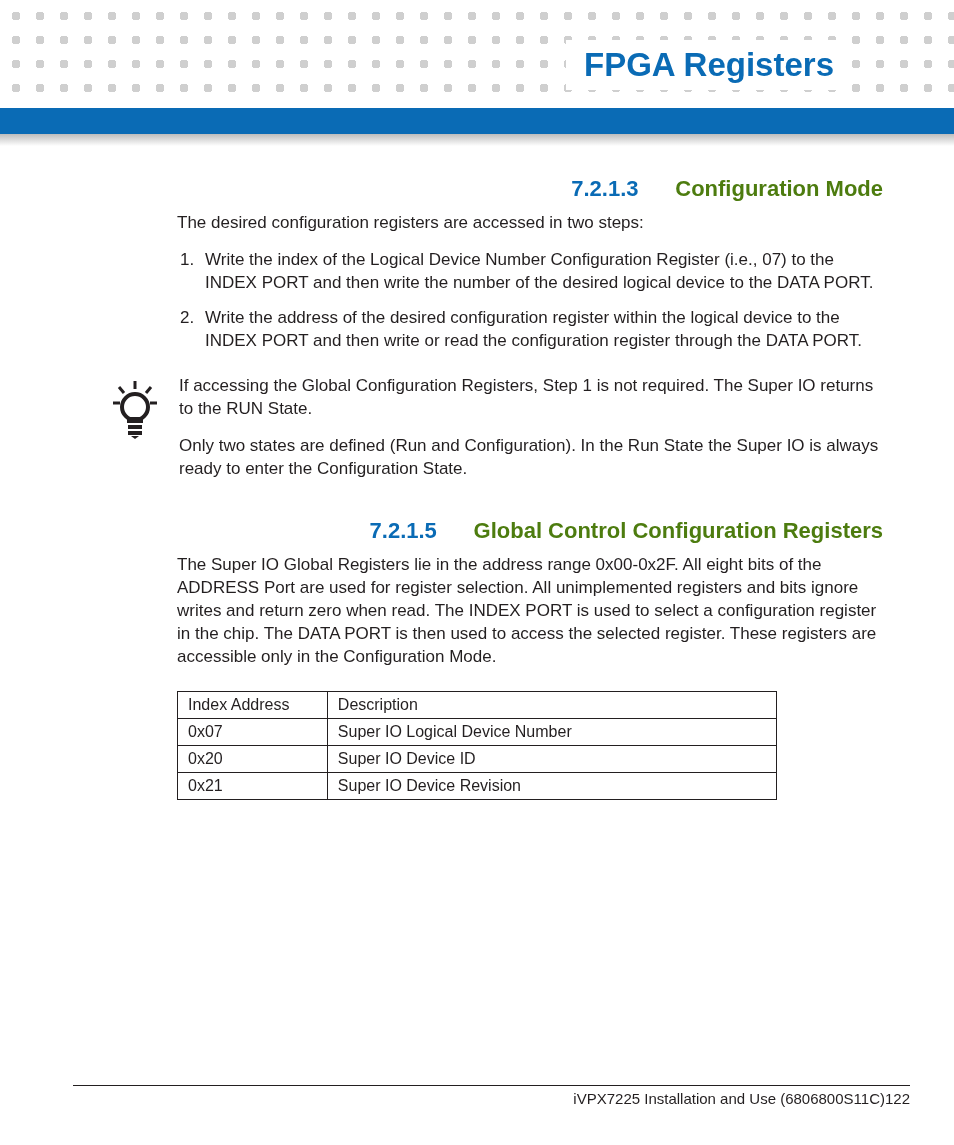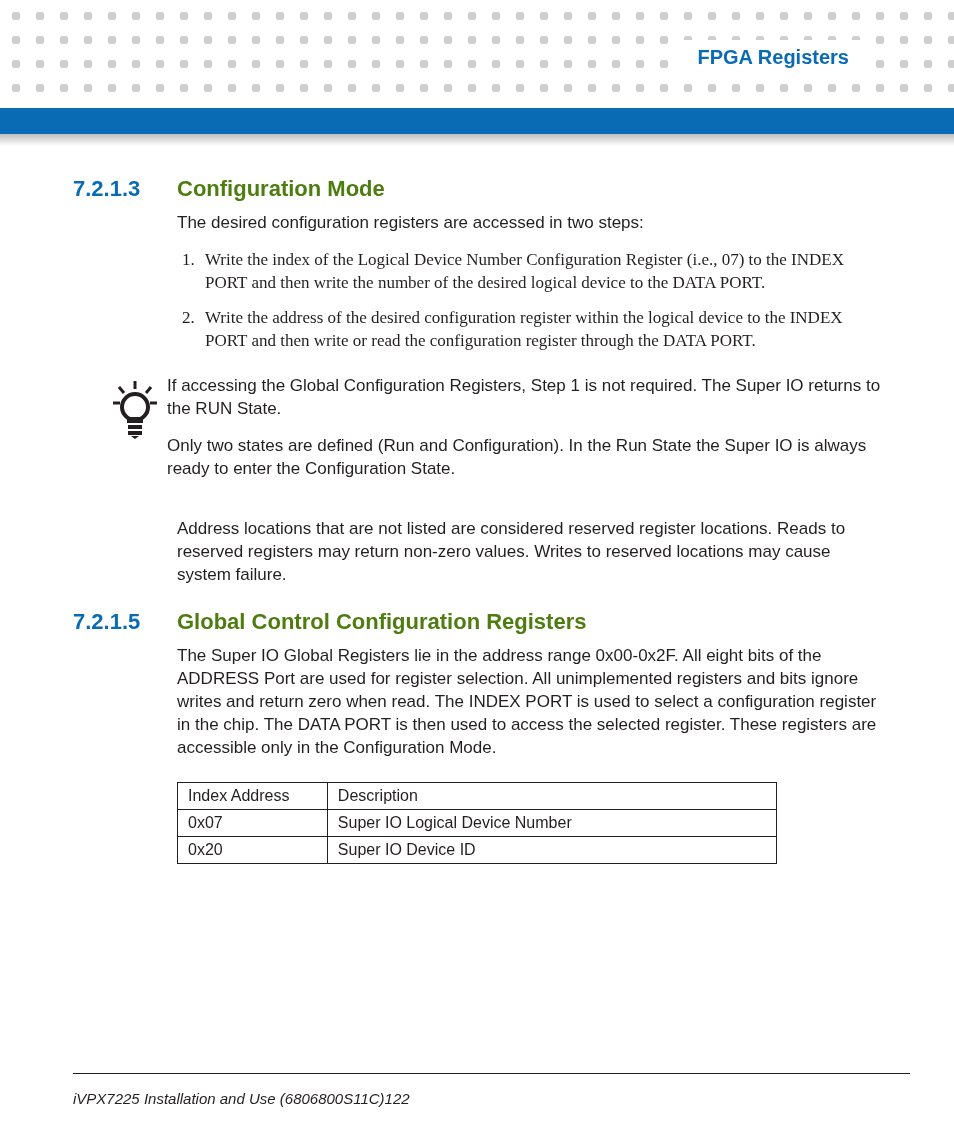--- a/index.html
+++ b/index.html
@@ -16,22 +16,22 @@
       position: absolute;
       top: 0; left: 0; right: 0;
       height: 105px;
       background-image: radial-gradient(circle, #cfcfcf 4.5px, transparent 4.5px);
       background-size: 24px 24px;
       background-position: 4px 4px;
     }
     .header-title {
       position: absolute;
       top: 40px;
-      right: 87px;
-      font-size: 20px;
+      right: 102px;
+      font-size: 33px;
       font-weight: 700;
       color: #0a6bb5;
       background: #fff;
       padding: 6px 18px;
     }
     .blue-bar {
       position: absolute;
       top: 108px;
       left: 0; right: 0;
       height: 26px;
@@ -48,45 +48,46 @@
       position: absolute;
       top: 176px;
       left: 73px;
       width: 810px;
     }
     .section { margin-bottom: 22px; }
     .sec-head {
       display: flex;
       align-items: baseline;
       margin-bottom: 10px;
+      justify-content: flex-end;
     }
     .sec-num {
       width: 104px;
       color: #0a6bb5;
       font-weight: 700;
       font-size: 22px;
       flex-shrink: 0;
     }
     .sec-title {
       color: #4d7c0f;
       font-weight: 700;
       font-size: 22px;
     }
     .sec-body {
       margin-left: 104px;
       font-size: 17px;
       line-height: 1.35;
     }
     .sec-body p { margin-bottom: 14px; }
-    .sec-body ol { margin-left: 22px; margin-bottom: 18px; font-family: Liberation Serif, serif; }
+    .sec-body ol { margin-left: 22px; margin-bottom: 18px; }
     .sec-body ol li { margin-bottom: 12px; padding-left: 6px; }
     .note {
       display: flex;
       margin: 18px 0 24px 0;
-      gap: 6px;
+      gap: 18px;
     }
     .note-icon {
       width: 52px;
       flex-shrink: 0;
       padding-top: 4px;
       margin-left: 36px;
     }
     .note-icon svg { width: 52px; height: 60px; }
     .note-body {
       font-size: 17px;
@@ -115,25 +116,24 @@
     }
     th { background: #fff; }
     .col-idx { width: 150px; }
     .col-desc { width: 450px; }
     .footer {
       position: absolute;
       bottom: 38px;
       left: 73px;
       right: 44px;
       border-top: 1px solid #231f20;
-      padding-top: 16px;
+      padding-top: 4px;
       display: flex;
-      justify-content: flex-start;
+      justify-content: flex-end;
       font-size: 15px;
-      font-style: italic;
     }
   </style>
 </head>
 <body>
 
 <div class="dot-grid"></div>
 <div class="header-title">FPGA Registers</div>
 <div class="blue-bar"></div>
 <div class="gray-shadow"></div>
 
@@ -170,23 +170,20 @@
         </g>
       </svg>
     </div>
     <div class="note-body">
       <p>If accessing the Global Configuration Registers, Step 1 is not required. The Super IO returns to the RUN State.</p>
       <p>Only two states are defined (Run and Configuration). In the Run State the Super IO is always ready to enter the Configuration State.</p>
     </div>
   </div>
 
   <div class="section">
-    <div class="sec-body">
-      <p>Address locations that are not listed are considered reserved register locations. Reads to reserved registers may return non-zero values. Writes to reserved locations may cause system failure.</p>
-    </div>
   </div>
 
   <div class="section">
     <div class="sec-head">
       <div class="sec-num">7.2.1.5</div>
       <div class="sec-title">Global Control Configuration Registers</div>
     </div>
     <div class="sec-body">
       <p>The Super IO Global Registers lie in the address range 0x00-0x2F. All eight bits of the ADDRESS Port are used for register selection. All unimplemented registers and bits ignore writes and return zero when read. The INDEX PORT is used to select a configuration register in the chip. The DATA PORT is then used to access the selected register. These registers are accessible only in the Configuration Mode.</p>
     </div>
@@ -199,20 +196,24 @@
       <th class="col-desc">Description</th>
     </tr>
     <tr>
       <td>0x07</td>
       <td>Super IO Logical Device Number</td>
     </tr>
     <tr>
       <td>0x20</td>
       <td>Super IO Device ID</td>
     </tr>
+    <tr>
+      <td>0x21</td>
+      <td>Super IO Device Revision</td>
+    </tr>
   </tbody>
     </table>
 
 </div>
 
 <div class="footer">
   <span>iVPX7225 Installation and Use (6806800S11C)</span>
   <span>122</span>
 </div>
 

